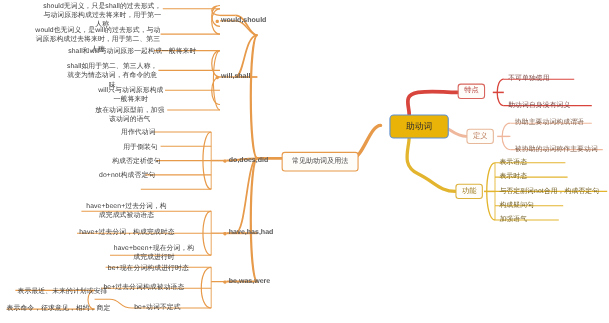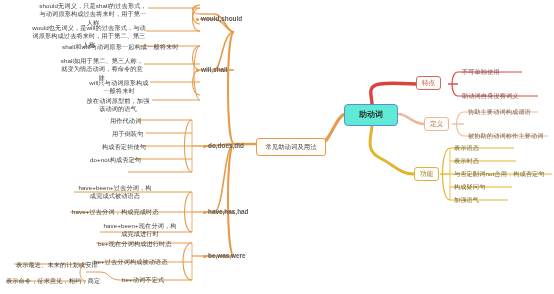--- a/index.html
+++ b/index.html
@@ -10,24 +10,24 @@
   }
   #mindmap{position:absolute;inset:0;width:554px;height:294px;}
   #svg-links{position:absolute;left:0;top:0;width:554px;height:294px;}
 
   .node{position:absolute;white-space:nowrap;line-height:1.25;}
   .leaf{font-size:6.2px;color:#3a3a3a;letter-spacing:0.1px;}
   .leaf.two{white-space:normal;text-align:center;line-height:1.35;}
 
   
   .root{
-    left:344px;top:104px;width:52px;height:20px;
-    border:1.4px solid #5b8fd4;border-radius:4px;background:#5eead4;
+    left:354px;top:104px;width:52px;height:20px;
+    border:1.4px solid #5b8fd4;border-radius:4px;background:#eab308;
     display:flex;align-items:center;justify-content:center;
-    font-size:8px;font-weight:bold;color:#2d2d2d;
+    font-size:8px;font-weight:normal;color:#2d2d2d;
   }
 
   
   .keybox{
     border:1px solid #e79a4a;border-radius:3px;background:#fffdfa;
     display:flex;align-items:center;justify-content:center;
     font-size:6.4px;color:#4a4a4a;padding:1.5px 3px;
   }
   .keybox.center{left:256px;top:138px;width:62px;height:13px;}
 

